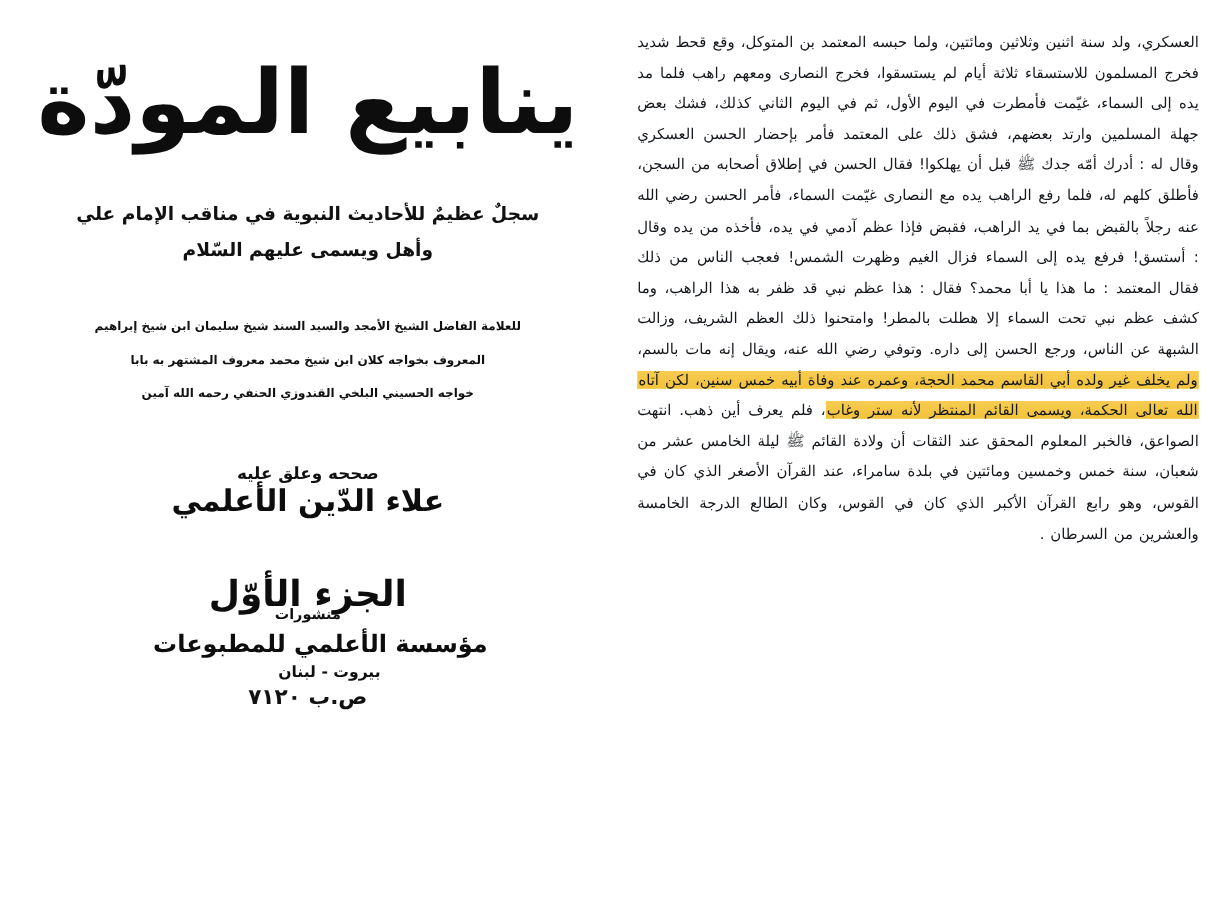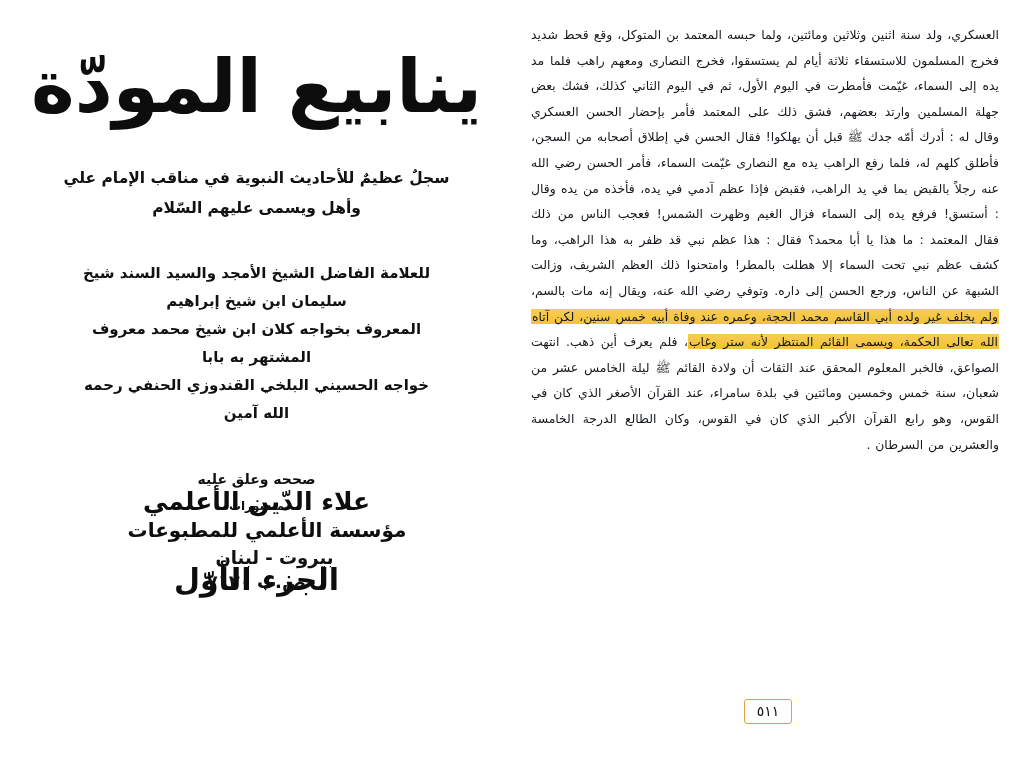--- a/index.html
+++ b/index.html
@@ -99,21 +99,21 @@
     font-size: 15.5px;
     font-weight: 700;
     line-height: 30px;
     color: #111;
   }
   .subtitle .ln {
     display: block;
   }
   .attribution {
     margin-top: 36px;
-    font-size: 15px;
+    font-size: 10px;
     line-height: 28px;
     color: #111;
     font-weight: 700;
     padding: 0 40px;
   }
   .attribution .ln {
     display: block;
   }
   .verified-label {
     margin-top: 44px;
@@ -150,21 +150,21 @@
   }
   .publisher .pub-name {
     font-size: 20px;
     font-weight: 700;
     color: #0d0d0d;
     letter-spacing: -1px;
     line-height: 1.3;
     padding-left: 21px;
   }
   .publisher .pub-place {
-    font-size: 18px;
+    font-size: 13px;
     font-weight: 700;
     color: #111;
     margin-top: 4px;
     padding-left: 36px;
   }
   .publisher .pub-box {
     font-size: 18px;
     font-weight: 700;
     color: #111;
     margin-top: 3px;
@@ -205,18 +205,15 @@
     </div>
   </div>
 
   <div class="text-page">
     <div class="body-text">
       <p>
         <span>العسكري، ولد سنة اثنين وثلاثين ومائتين، ولما حبسه المعتمد بن المتوكل، وقع قحط شديد فخرج المسلمون للاستسقاء ثلاثة أيام لم يستسقوا، فخرج النصارى ومعهم راهب فلما مد يده إلى السماء، غيّمت فأمطرت في اليوم الأول، ثم في اليوم الثاني كذلك، فشك بعض جهلة المسلمين وارتد بعضهم، فشق ذلك على المعتمد فأمر بإحضار الحسن العسكري وقال له : أدرك أمّه جدك ﷺ قبل أن يهلكوا! فقال الحسن في إطلاق أصحابه من السجن، فأطلق كلهم له، فلما رفع الراهب يده مع النصارى غيّمت السماء، فأمر الحسن رضي الله عنه رجلاً بالقبض بما في يد الراهب، فقبض فإذا عظم آدمي في يده، فأخذه من يده وقال : أستسق! فرفع يده إلى السماء فزال الغيم وظهرت الشمس! فعجب الناس من ذلك فقال المعتمد : ما هذا يا أبا محمد؟ فقال : هذا عظم نبي قد ظفر به هذا الراهب، وما كشف عظم نبي تحت السماء إلا هطلت بالمطر! وامتحنوا ذلك العظم الشريف، وزالت الشبهة عن الناس، ورجع الحسن إلى داره. وتوفي رضي الله عنه، ويقال إنه مات بالسم، </span><span class="hl">ولم يخلف غير ولده أبي القاسم محمد الحجة، وعمره عند وفاة أبيه خمس سنين، لكن آتاه الله تعالى الحكمة، ويسمى القائم المنتظر لأنه ستر وغاب</span><span>، فلم يعرف أين ذهب. انتهت الصواعق، فالخبر المعلوم المحقق عند الثقات أن ولادة القائم ﷺ ليلة الخامس عشر من شعبان، سنة خمس وخمسين ومائتين في بلدة سامراء، عند القرآن الأصغر الذي كان في القوس، وهو رابع القرآن الأكبر الذي كان في القوس، وكان الطالع الدرجة الخامسة والعشرين من السرطان .</span>
       </p>
     </div>
 
-    <div class="folio">
-      <div class="folio-box">٥١١</div>
-    </div>
   </div>
 
 </div>
 
 </body></html>

